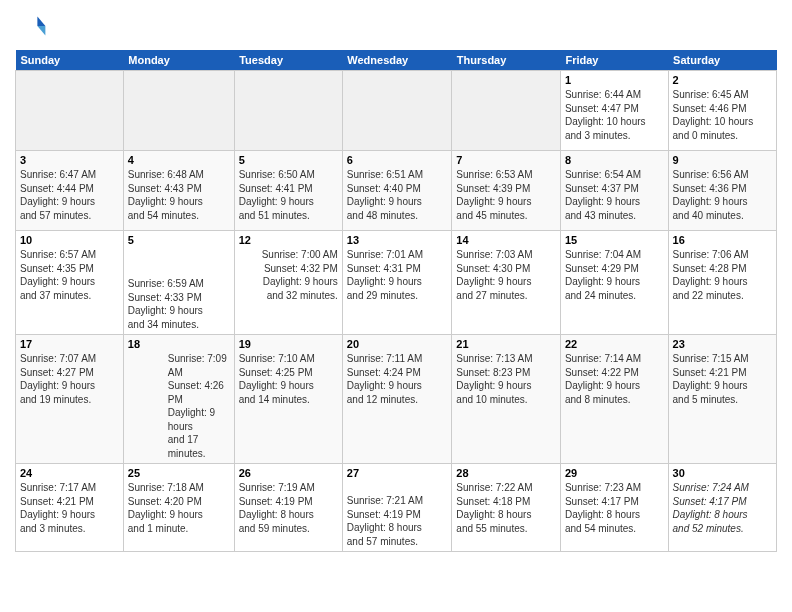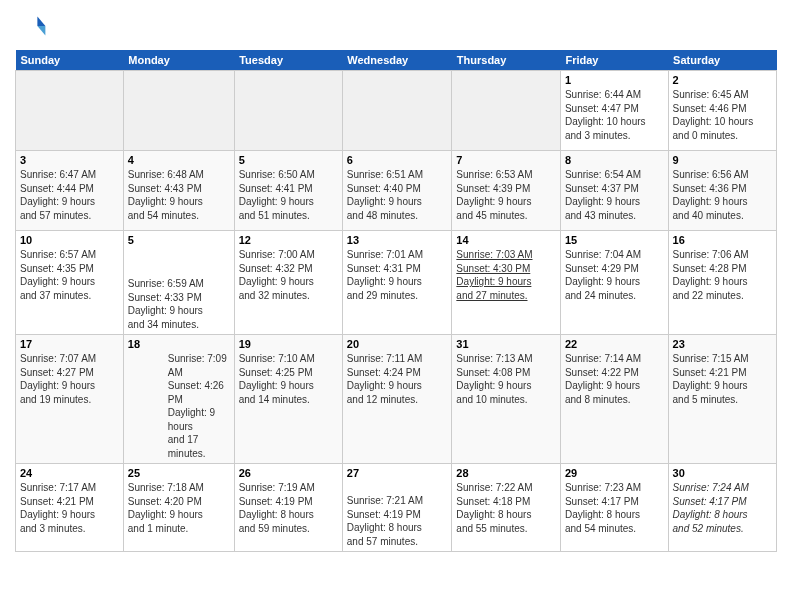--- a/index.html
+++ b/index.html
@@ -208,35 +208,35 @@
           </td>
           <td>
             <span class="day-num">5</span>
             <div class="day-info" style="white-space: pre-line; margin-top: 31px;">Sunrise: 6:59 AM
 Sunset: 4:33 PM
 Daylight: 9 hours
 and 34 minutes.</div>
           </td>
           <td>
             <span class="day-num">12</span>
-            <div class="day-info" style="white-space: pre-line;">Sunrise: 7:00 AM
+            <div class="day-info" style="white-space: pre-line; text-align: right;">Sunrise: 7:00 AM
 Sunset: 4:32 PM
 Daylight: 9 hours
 and 32 minutes.</div>
           </td>
           <td>
             <span class="day-num">13</span>
             <div class="day-info" style="white-space: pre-line;">Sunrise: 7:01 AM
 Sunset: 4:31 PM
 Daylight: 9 hours
 and 29 minutes.</div>
           </td>
           <td>
             <span class="day-num">14</span>
-            <div class="day-info" style="white-space: pre-line; text-decoration: underline;">Sunrise: 7:03 AM
+            <div class="day-info" style="white-space: pre-line;">Sunrise: 7:03 AM
 Sunset: 4:30 PM
 Daylight: 9 hours
 and 27 minutes.</div>
           </td>
           <td>
             <span class="day-num">15</span>
             <div class="day-info" style="white-space: pre-line;">Sunrise: 7:04 AM
 Sunset: 4:29 PM
 Daylight: 9 hours
 and 24 minutes.</div>
@@ -272,23 +272,23 @@
 and 14 minutes.</div>
           </td>
           <td>
             <span class="day-num">20</span>
             <div class="day-info" style="white-space: pre-line;">Sunrise: 7:11 AM
 Sunset: 4:24 PM
 Daylight: 9 hours
 and 12 minutes.</div>
           </td>
           <td>
-            <span class="day-num">31</span>
+            <span class="day-num">21</span>
             <div class="day-info" style="white-space: pre-line;">Sunrise: 7:13 AM
-Sunset: 4:08 PM
+Sunset: 8:23 PM
 Daylight: 9 hours
 and 10 minutes.</div>
           </td>
           <td>
             <span class="day-num">22</span>
             <div class="day-info" style="white-space: pre-line;">Sunrise: 7:14 AM
 Sunset: 4:22 PM
 Daylight: 9 hours
 and 8 minutes.</div>
           </td>

